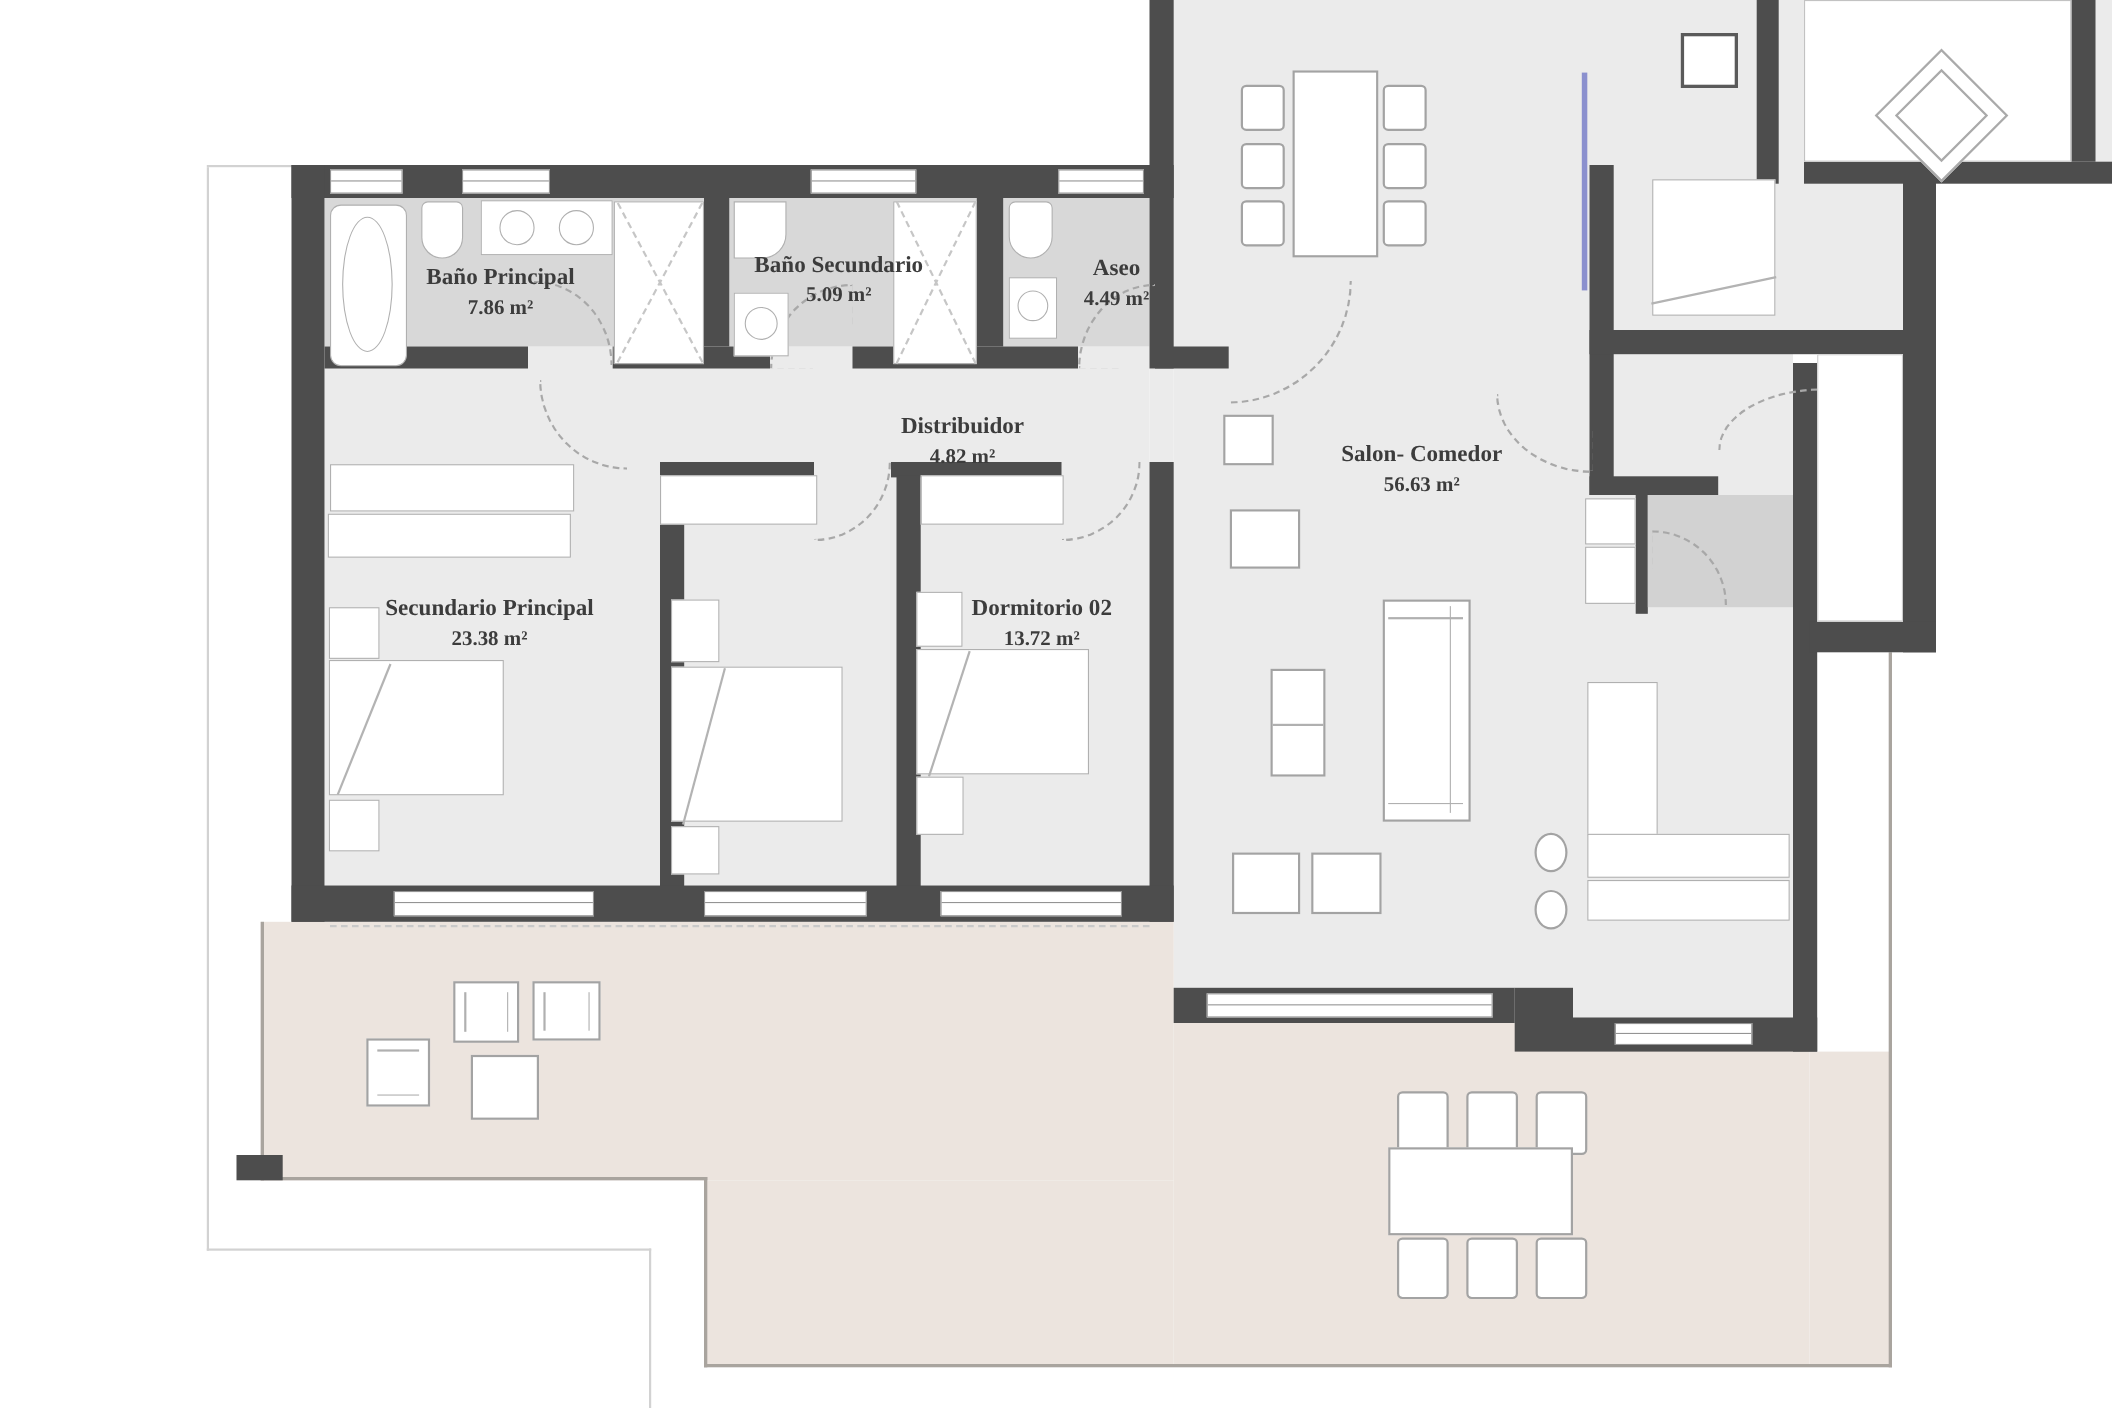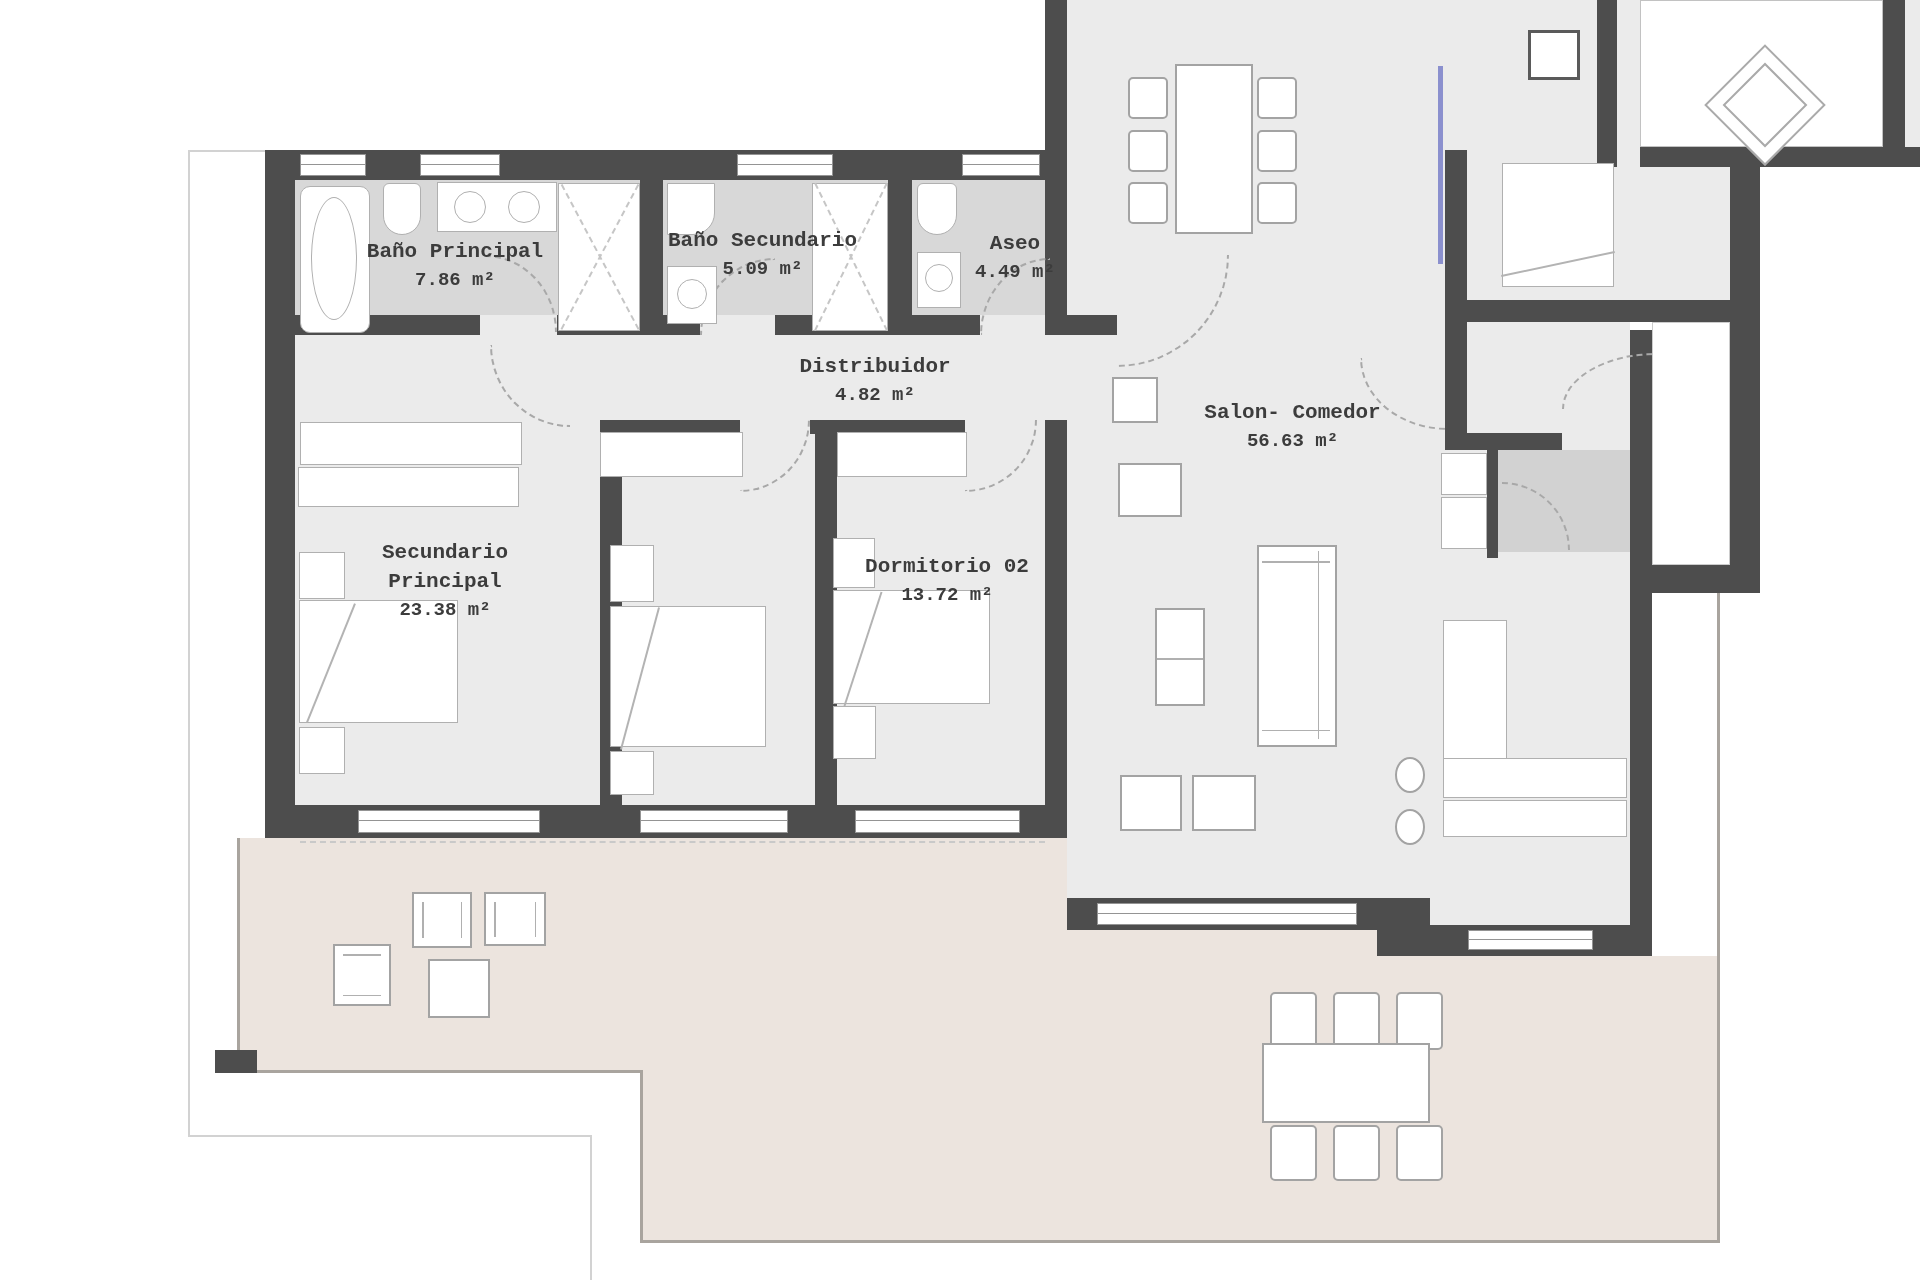--- a/index.html
+++ b/index.html
@@ -1,17 +1,17 @@
 <!DOCTYPE html>
 <html><head>
 <meta charset="utf-8">
 <style>
   html,body{margin:0;padding:0;background:#fff;}
   #canvas{position:relative;width:1920px;height:1280px;background:#ffffff;overflow:hidden;
-          font-family:Liberation Mono, monospace;}
+          font-family:Liberation Serif, serif;}
   .abs{position:absolute;}
   .wall{position:absolute;background:#4d4d4d;}
   .floor-main{position:absolute;background:#ebebeb;}
   .floor-bath{position:absolute;background:#d8d8d8;}
   .floor-pantry{position:absolute;background:#d2d2d2;}
   .floor-terr{position:absolute;background:#ece4de;}
   .furn{position:absolute;background:#fff;border:2px solid #a3a3a3;box-sizing:border-box;}
   .furn-thin{position:absolute;background:#fff;border:1px solid #b0b0b0;box-sizing:border-box;}
   .circle{border-radius:50%;}
   .window{position:absolute;background:#fff;border:1px solid #949494;box-sizing:border-box;}
@@ -243,31 +243,31 @@
     <div class="rarea">7.86 m²</div>
   </div>
   <div class="label" style="left:640px;top:226px;width:245px;">
     <div class="rname">Baño Secundario</div>
     <div class="rarea">5.09 m²</div>
   </div>
   <div class="label" style="left:930px;top:229px;width:170px;">
     <div class="rname">Aseo</div>
     <div class="rarea">4.49 m²</div>
   </div>
-  <div class="label" style="left:765px;top:352px;width:220px;">
+  <div class="label" style="left:765px;top:373px;width:220px;">
     <div class="rname">Distribuidor</div>
     <div class="rarea">4.82 m²</div>
   </div>
   <div class="label" style="left:1170px;top:398px;width:245px;">
     <div class="rname">Salon- Comedor</div>
     <div class="rarea">56.63 m²</div>
   </div>
   <div class="label" style="left:320px;top:538px;width:250px;">
     <div class="rname">Secundario Principal</div>
     <div class="rarea">23.38 m²</div>
   </div>
-  <div class="label" style="left:847px;top:538px;width:200px;margin-top:14px;">
+  <div class="label" style="left:847px;top:538px;width:200px;">
     <div class="rname">Dormitorio 02</div>
     <div class="rarea">13.72 m²</div>
   </div>
 
 
 </div>
 
 </body></html>

